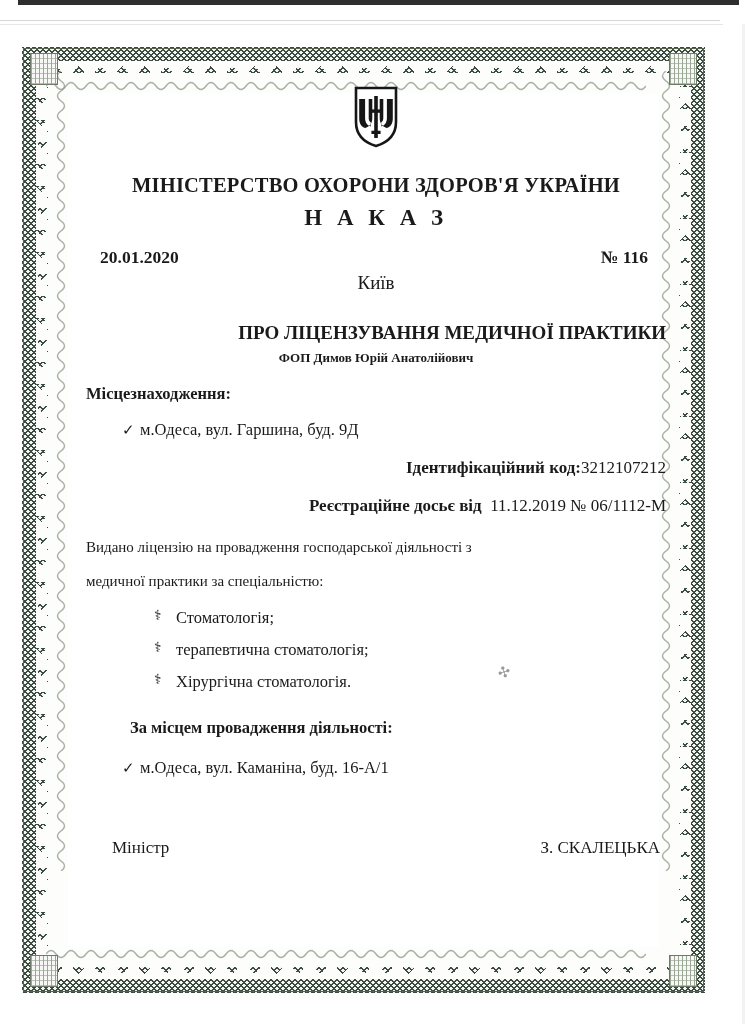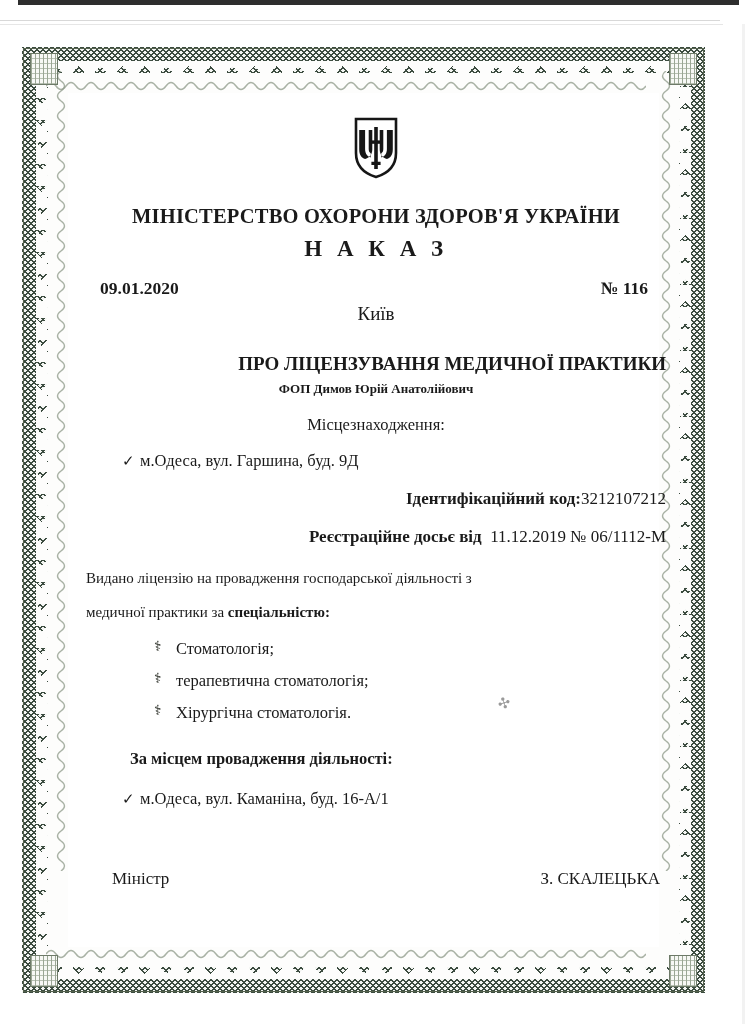--- a/index.html
+++ b/index.html
@@ -164,21 +164,21 @@
     position: absolute;
     left: 46px; top: 46px;
     right: 46px; bottom: 46px;
     background: #ffffff;
   }
 
   
   .content {
     position: absolute;
     left: 86px;
-    top: 117px;
+    top: 86px;
     width: 580px;
     height: 830px;
   }
 
   .emblem {
     text-align: center;
     margin: 0 0 26px 0;
     line-height: 0;
   }
 
@@ -220,22 +220,21 @@
     margin: 28px 0 0 0;
   }
   .doc-subject {
     text-align: center;
     font-weight: bold;
     font-size: 13px;
     margin: 6px 0 0 0;
   }
 
   .section-head {
-    text-align: center;
-    font-weight: normal;
+    font-weight: bold;
     font-size: 16.5px;
     margin: 18px 0 8px 0;
   }
 
   .check-line {
     font-size: 16.5px;
     margin: 16px 0 0 0;
     padding-left: 36px;
   }
   .check-mark {
@@ -250,21 +249,21 @@
     text-align: right;
   }
   .kv-line .lbl { font-weight: bold; }
 
   .para {
     font-size: 15px;
     margin: 18px 0 0 0;
     text-align: justify;
     line-height: 1.85;
   }
-  .para b { font-weight: bold; }
+  .para b { font-weight: normal; }
 
   .spec-list {
     list-style: none;
     margin: 10px 0 0 0;
     padding: 0 0 0 68px;
   }
   .spec-list li {
     font-size: 16.5px;
     margin: 12px 0 0 0;
     position: relative;
@@ -391,21 +390,21 @@
           <path d="M15.6,23.4 h12.8 v3.4 h-12.8 Z"></path>
           <path d="M17.4,44.8 h9.2 v3.2 h-9.2 Z"></path>
         </g>
       </svg>
     </div>
 
     <p class="ministry">МІНІСТЕРСТВО ОХОРОНИ ЗДОРОВ'Я УКРАЇНИ</p>
     <p class="order-word">Н А К А З</p>
 
     <div class="date-row">
-      <span>09.01.2020</span>
+      <span>20.01.2020</span>
       <span>№ 116</span>
     </div>
 
     <p class="city">Київ</p>
 
     <p class="doc-title">ПРО ЛІЦЕНЗУВАННЯ МЕДИЧНОЇ ПРАКТИКИ</p>
     <p class="doc-subject">ФОП Димов Юрій Анатолійович</p>
 
     <p class="section-head">Місцезнаходження:</p>
 

